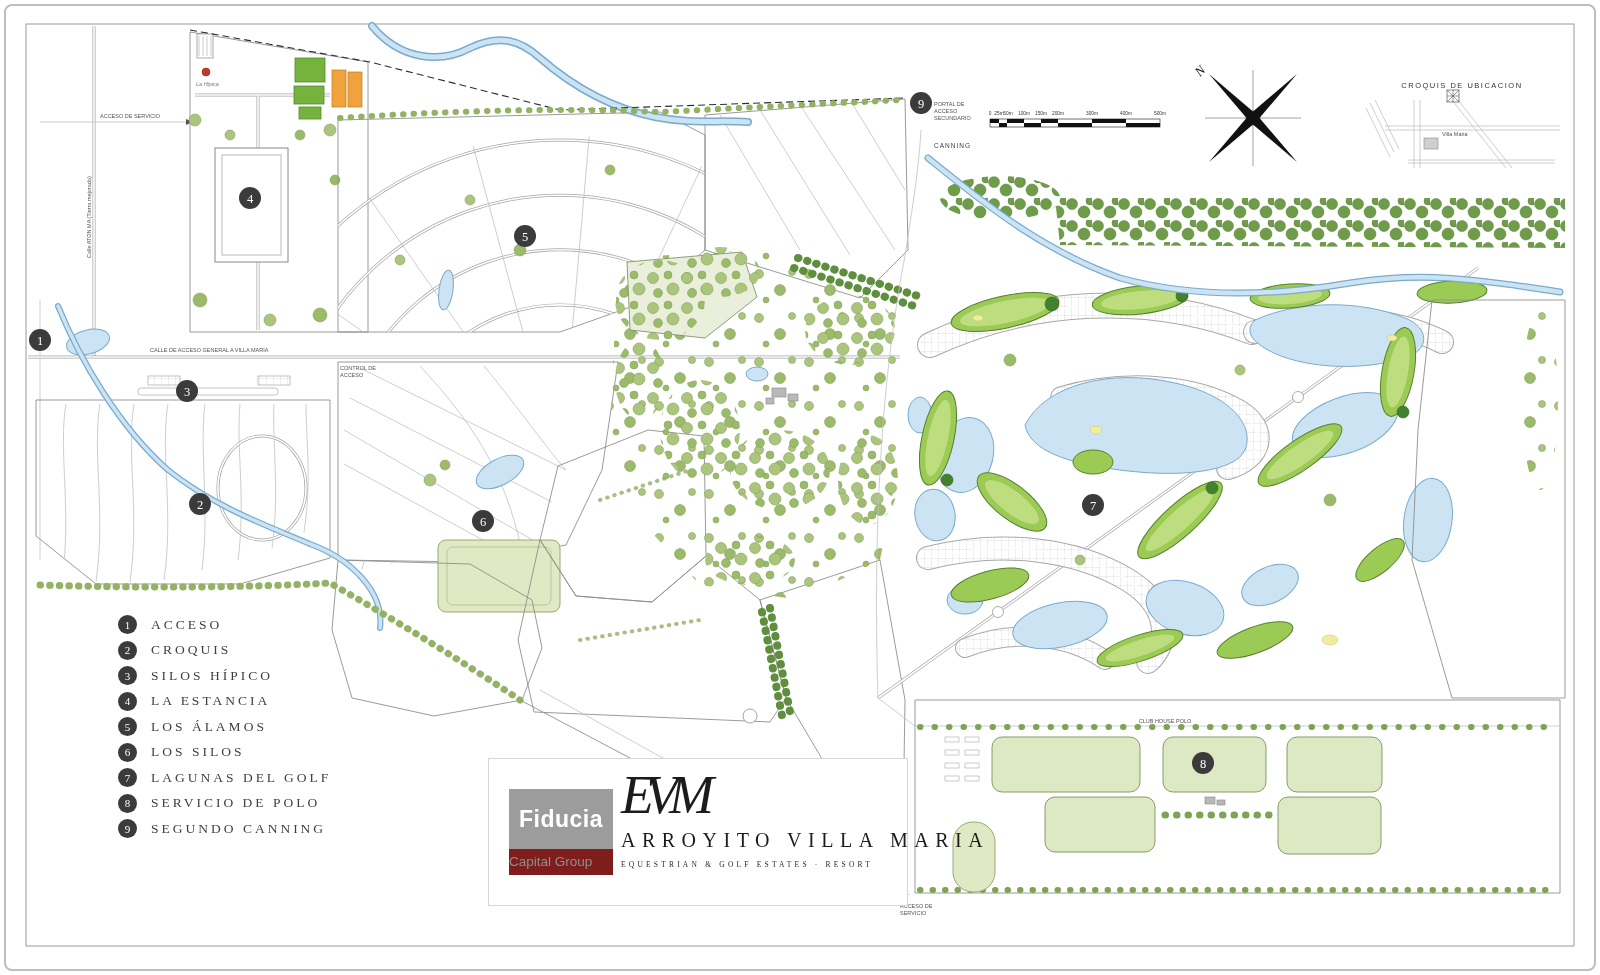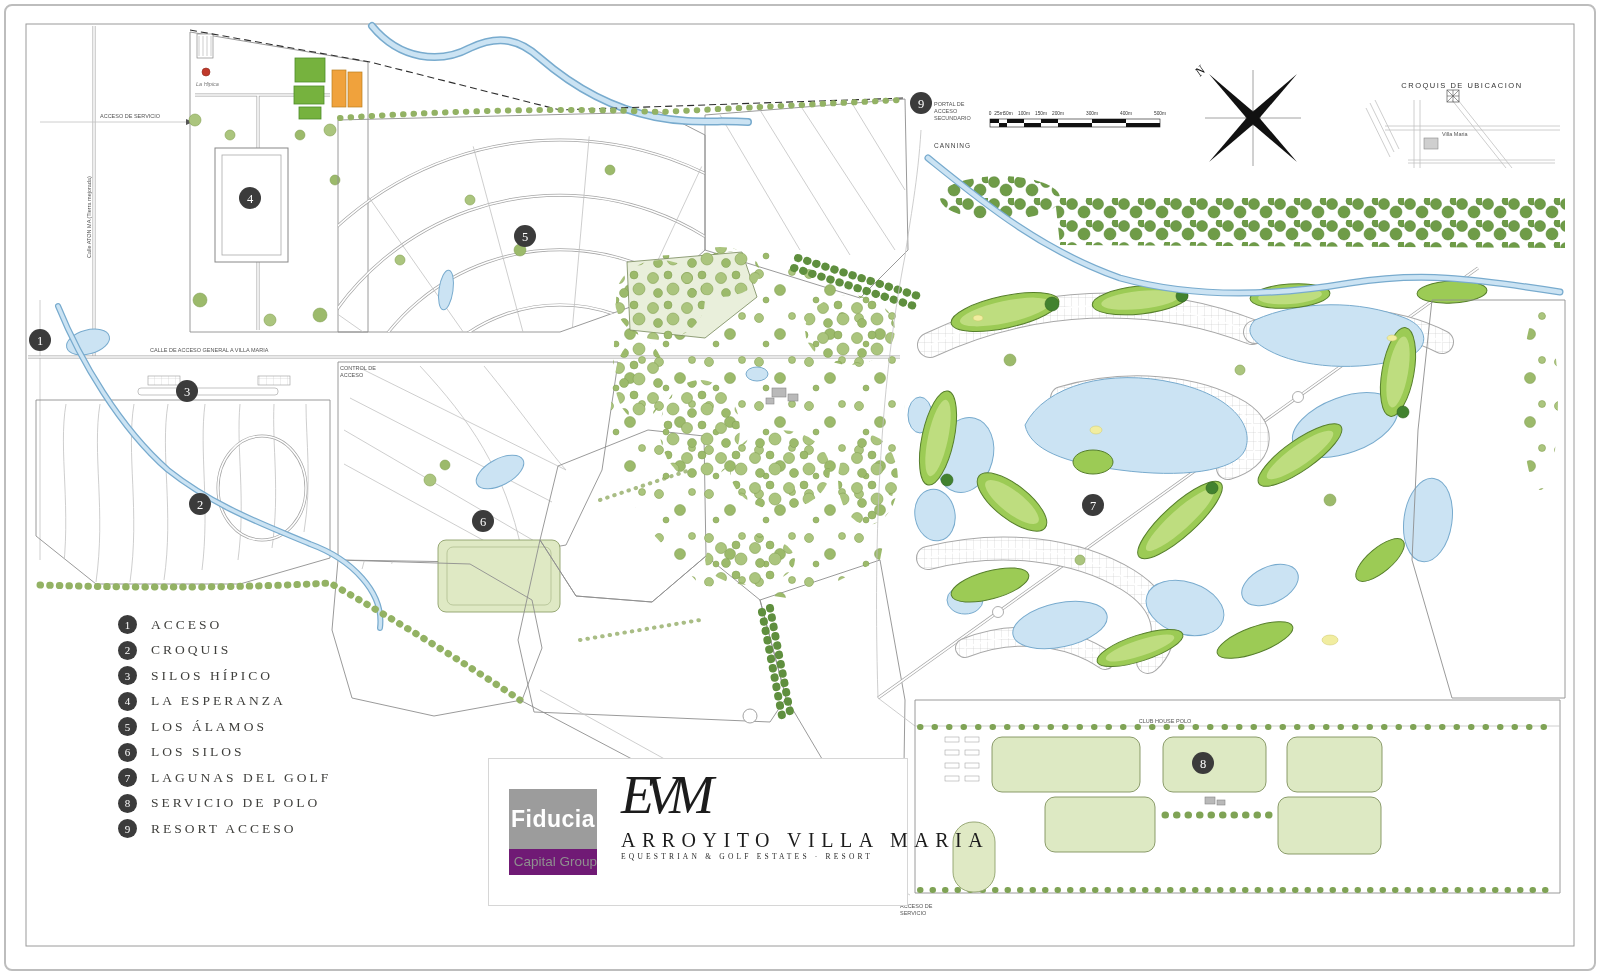--- a/index.html
+++ b/index.html
@@ -41,29 +41,29 @@
   .legend{position:absolute;left:118px;top:612px;}
   .lrow{display:flex;align-items:center;height:25.5px;}
   .lnum{width:19px;height:19px;border-radius:50%;background:#3b3b3b;color:#fff;
         font:11px "Liberation Serif",serif;display:flex;align-items:center;justify-content:center;
         margin-right:14px;flex:0 0 19px;}
   .llabel{font:13.5px "Liberation Serif",serif;letter-spacing:3px;color:#3f3f3c;white-space:nowrap;}
 
   
   .logo-panel{position:absolute;left:488px;top:758px;width:418px;height:146px;background:#fff;
         border:1px solid #d6d6d6;}
-  .fiducia{position:absolute;left:20px;top:30px;width:88px;}
+  .fiducia{position:absolute;left:20px;top:30px;width:104px;}
   .fid-top{background:#9c9c9c;color:#fff;font:bold 23px "Liberation Sans",sans-serif;
         text-align:center;height:60px;line-height:60px;letter-spacing:.5px;}
-  .fid-bottom{background:#701a75;color:#8f8f8f;font:13.5px "Liberation Sans",sans-serif;
-        text-align:right;height:26px;line-height:26px;}
+  .fid-bottom{background:#7f1d1d;color:#8f8f8f;font:13.5px "Liberation Sans",sans-serif;
+        text-align:left;height:26px;line-height:26px;}
   .evm{position:absolute;left:132px;top:6px;width:276px;text-align:left;color:#1c1c1c;}
   .monogram{font:italic 54px "Liberation Serif",serif;letter-spacing:-9px;line-height:60px;height:62px;}
   .evm-title{font:20px "Liberation Serif",serif;letter-spacing:6.5px;margin-top:2px;white-space:nowrap;}
-  .evm-sub{font:7.5px "Liberation Serif",serif;letter-spacing:3.2px;margin-top:0;color:#2a2a2a;white-space:nowrap;}
+  .evm-sub{font:7.5px "Liberation Serif",serif;letter-spacing:3.2px;margin-top:8px;color:#2a2a2a;white-space:nowrap;}
 </style>
 </head>
 <body>
 
 <div class="stage">
   <div class="outer-frame"></div>
 
   <svg class="plan" width="1600" height="975" viewBox="0 0 1600 975">
     <defs>
       <pattern id="lots" width="15" height="11" patternUnits="userSpaceOnUse">
@@ -463,41 +463,41 @@
     <div class="lrow">
         <span class="lnum">2</span>
         <span class="llabel">CROQUIS</span>
       </div>
     <div class="lrow">
         <span class="lnum">3</span>
         <span class="llabel">SILOS HÍPICO</span>
       </div>
     <div class="lrow">
         <span class="lnum">4</span>
-        <span class="llabel">LA ESPERANZA</span>
+        <span class="llabel">LA ESTANCIA</span>
       </div>
     <div class="lrow">
         <span class="lnum">5</span>
         <span class="llabel">LOS ÁLAMOS</span>
       </div>
     <div class="lrow">
         <span class="lnum">6</span>
         <span class="llabel">LOS SILOS</span>
       </div>
     <div class="lrow">
         <span class="lnum">7</span>
         <span class="llabel">LAGUNAS DEL GOLF</span>
       </div>
     <div class="lrow">
         <span class="lnum">8</span>
         <span class="llabel">SERVICIO DE POLO</span>
       </div>
     <div class="lrow">
         <span class="lnum">9</span>
-        <span class="llabel">RESORT ACCESO</span>
+        <span class="llabel">SEGUNDO CANNING</span>
       </div>
   </div>
 
   <div class="logo-panel">
     <div class="fiducia">
       <div class="fid-top">Fiducia</div>
       <div class="fid-bottom">Capital Group</div>
     </div>
     <div class="evm">
       <div class="monogram">EVM</div>

